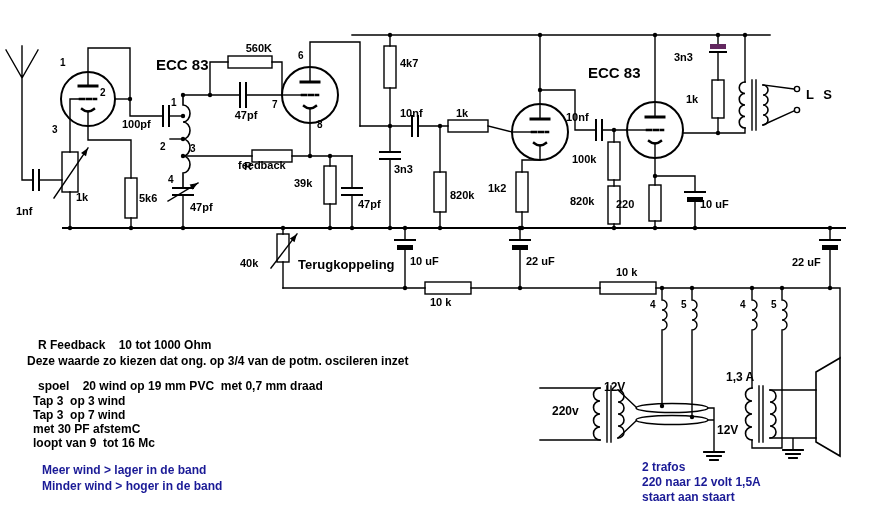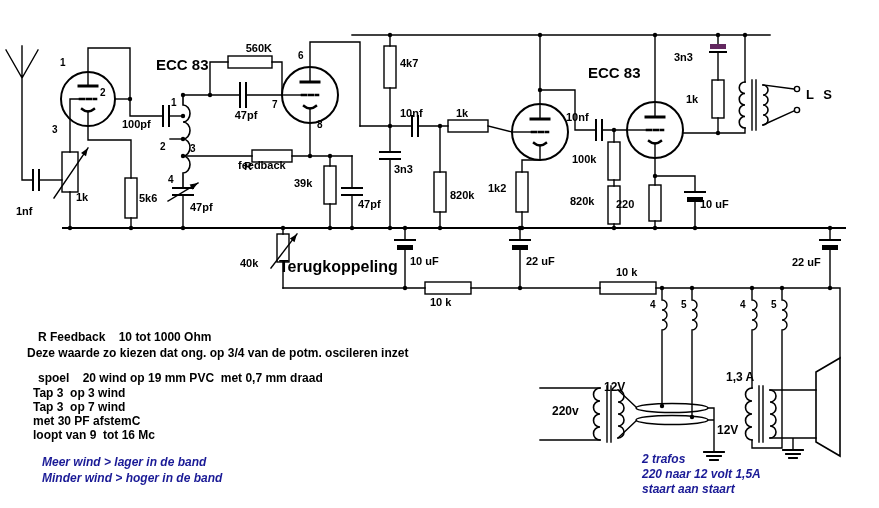--- a/index.html
+++ b/index.html
@@ -4,22 +4,22 @@
 <style>
   html,body{margin:0;padding:0;background:#fff;}
   #stage{position:relative;width:879px;height:508px;background:#ffffff;overflow:hidden;
          font-family:"Liberation Sans",sans-serif;}
   #schem{position:absolute;left:0;top:0;}
   .lbl{position:absolute;font:bold 11px "Liberation Sans",sans-serif;color:var(--wire,#000);
        white-space:pre;line-height:1.1;}
   .pin{font-size:10px;}
   .big{font-size:15px;}
   .ls{font-size:13px;letter-spacing:3px;}
-  .note{font:bold 12px "Liberation Sans",sans-serif;}
-  .blue{color:var(--blue,#1a1a96);font-style:italic;}
+  .note{font:bold 12px "Liberation Sans",sans-serif;margin-top:8px;}
+  .blue{color:var(--blue,#1a1a96);}
 </style>
 </head>
 <body>
 
 <div id="stage">
 
 <svg id="schem" width="879" height="508" viewBox="0 0 879 508">
  <g stroke="#000000" stroke-width="1.4" fill="none" stroke-linecap="square">
 
   <g>
@@ -313,21 +313,21 @@
 <div class="lbl" style="left:488px;top:182px">1k2</div>
 <div class="lbl" style="left:566px;top:111px">10nf</div>
 <div class="lbl" style="left:572px;top:153px">100k</div>
 <div class="lbl" style="left:570px;top:195px">820k</div>
 <div class="lbl" style="left:616px;top:198px">220</div>
 <div class="lbl" style="left:700px;top:198px">10 uF</div>
 <div class="lbl" style="left:674px;top:51px">3n3</div>
 <div class="lbl" style="left:686px;top:93px">1k</div>
 <div class="lbl ls" style="left:806px;top:88px">L S</div>
 <div class="lbl" style="left:240px;top:257px">40k</div>
-<div class="lbl" style="left:279px;top:258px;font-size:16px">Terugkoppeling</div>
+<div class="lbl" style="left:298px;top:258px;font-size:13px">Terugkoppeling</div>
 <div class="lbl" style="left:410px;top:255px">10 uF</div>
 <div class="lbl" style="left:526px;top:255px">22 uF</div>
 <div class="lbl" style="left:430px;top:296px">10 k</div>
 <div class="lbl" style="left:616px;top:266px">10 k</div>
 <div class="lbl" style="left:792px;top:256px">22 uF</div>
 
 <div class="lbl pin" style="left:60px;top:57px">1</div>
 <div class="lbl pin" style="left:100px;top:87px">2</div>
 <div class="lbl pin" style="left:52px;top:124px">3</div>
 <div class="lbl pin" style="left:298px;top:50px">6</div>

